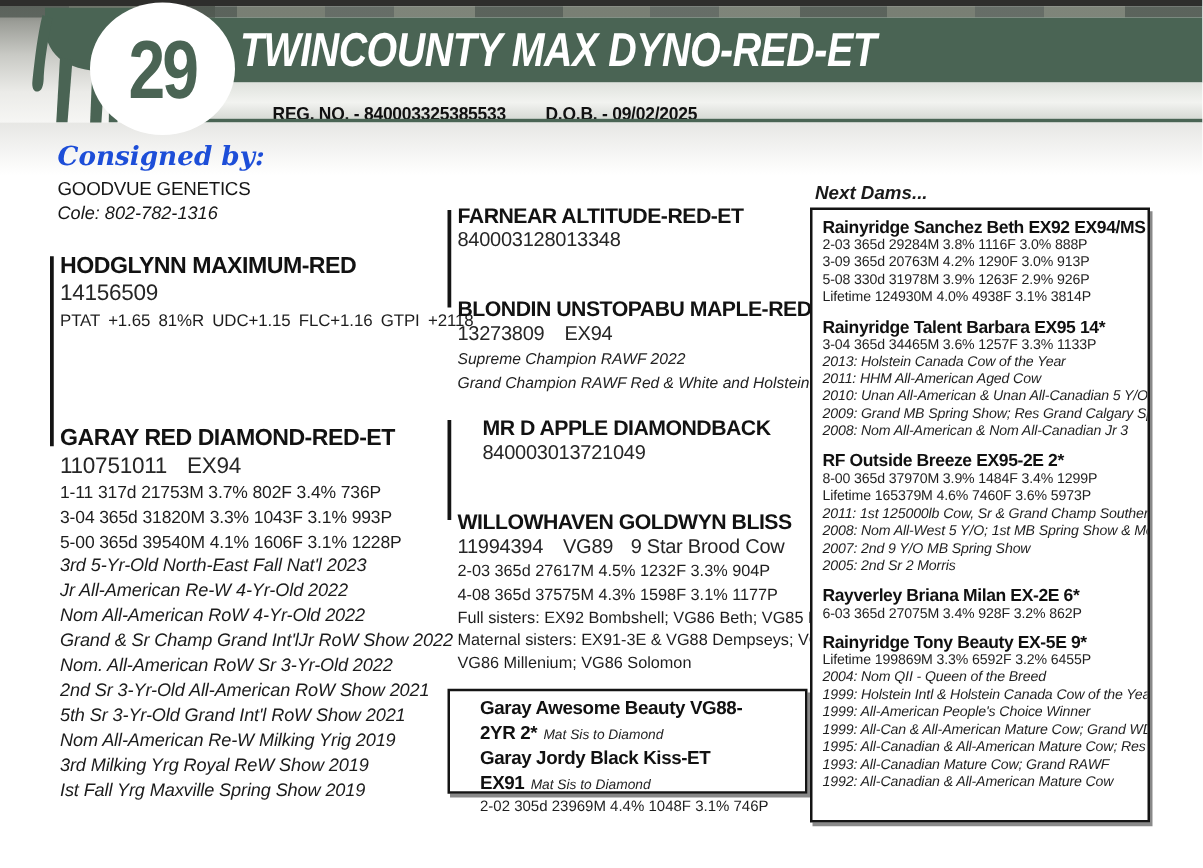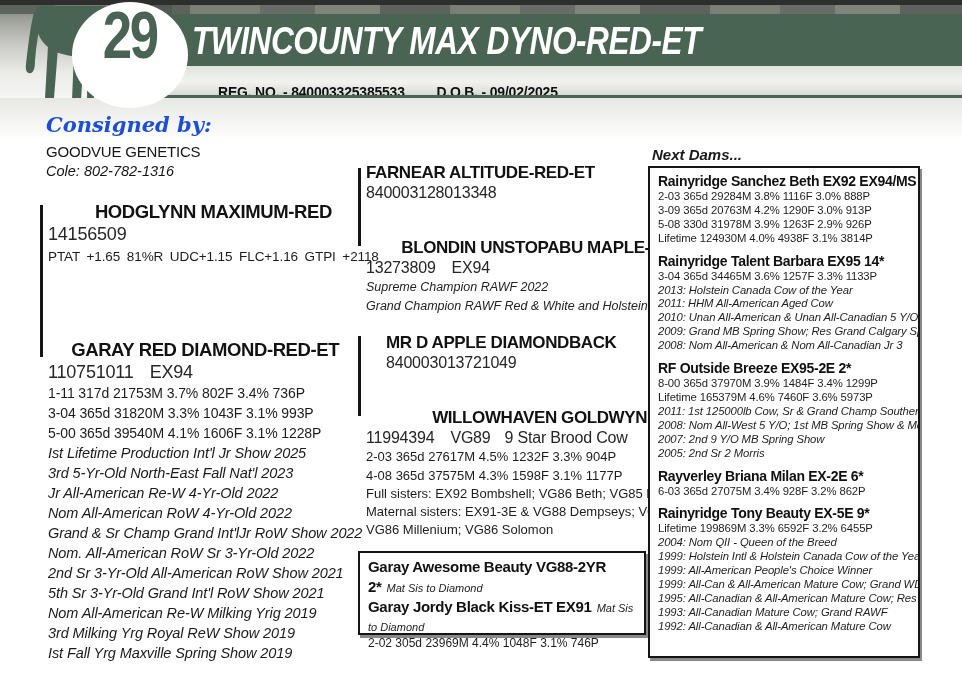--- a/index.html
+++ b/index.html
@@ -20,52 +20,52 @@
       display:flex;align-items:flex-start;}
   .reg-text{font-weight:700;font-size:15px;color:#101010;letter-spacing:-0.2px;
       transform:scaleX(0.93);transform-origin:left center;white-space:pre;padding-left:30px;}
   .reg-text .gap{display:inline-block;width:34px;}
   .green-line{position:absolute;left:150px;top:95px;width:812px;height:3px;background:#4a6454;}
   .page-fade{position:absolute;left:0;top:98px;width:962px;height:42px;
       background:linear-gradient(180deg,#e7e7e4 0%,#ffffff 100%);}
 
   .cow-svg{position:absolute;left:22px;top:6px;}
   .lot-circle{position:absolute;left:72px;top:2px;width:116px;height:106px;border-radius:50%;
-      background:#ffffff;display:flex;justify-content:center;}
+      background:#ffffff;display:flex;align-items:center;justify-content:center;}
   .lot-number{font-size:66px;font-weight:800;color:#4a6454;letter-spacing:-3px;
       transform:scaleX(0.8);line-height:1;}
   .title{position:absolute;left:192px;top:20px;font-size:38px;font-weight:800;font-style:italic;
       color:#ffffff;letter-spacing:-0.5px;transform:scaleX(0.83);transform-origin:left top;white-space:nowrap;}
 
   
   .script{font-family:"DejaVu Serif",serif;font-style:italic;font-weight:700;font-size:21px;color:#1d4ed8;}
   .consignor-name{font-size:15px;letter-spacing:-0.2px;margin-top:6px;color:#161616;}
   .consignor-phone{font-size:14.5px;font-style:italic;margin-top:3px;color:#161616;}
 
-  .h-name{font-size:18.5px;font-weight:700;letter-spacing:-0.4px;line-height:22px;color:#121212;white-space:nowrap;text-align:center;}
+  .h-name{font-size:18.5px;font-weight:700;letter-spacing:-0.4px;line-height:22px;color:#121212;white-space:nowrap;}
   .h-num{font-size:18px;line-height:22px;color:#262626;letter-spacing:-0.2px;}
   .h-num .score{margin-left:16px;}
   .h-num .tag2{margin-left:14px;}
   .stats{font-size:13.5px;line-height:19px;color:#1d1d1d;letter-spacing:-0.1px;margin-top:2px;word-spacing:3px;}
 
   .rec{font-size:14px;line-height:20px;color:#1d1d1d;letter-spacing:-0.1px;}
   .award{font-size:14.5px;line-height:20px;font-style:italic;color:#1b1b1b;letter-spacing:-0.1px;}
 
   .mid .h-name{font-size:17px;line-height:20px;}
   .mid .h-num{font-size:16px;line-height:20px;}
   .note{font-size:12.5px;line-height:19px;font-style:italic;color:#222;}
   .mrec{font-size:13px;line-height:18.5px;color:#1d1d1d;}
   .sis{font-size:13px;line-height:18px;color:#1d1d1d;}
 
   .vline{position:absolute;width:3px;background:#141414;}
 
   
   .sister-box{position:absolute;left:358px;top:551px;width:288px;height:84px;
       border:2px solid #141414;box-shadow:2px 3px 0 rgba(40,40,40,.55);
-      padding:4px 8px;box-sizing:border-box;background:#fff;}
+      padding:4px 24px;box-sizing:border-box;background:#fff;}
   .sb-name{font-size:15px;font-weight:700;letter-spacing:-0.3px;line-height:20px;color:#111;display:inline;}
   .sb-tag{font-size:11px;font-style:italic;color:#222;margin-left:5px;}
   .sb-detail{font-size:12px;line-height:17px;color:#1d1d1d;margin-bottom:3px;}
   .sb-detail.it{font-style:italic;}
 
   
   .nd-label{position:absolute;left:652px;top:146px;font-size:15px;font-style:italic;font-weight:600;color:#1a1a1a;}
   .nd-box{position:absolute;left:648px;top:166px;width:272px;height:492px;
       border:2px solid #141414;box-shadow:2px 3px 0 rgba(40,40,40,.55);
       padding:3px 8px;box-sizing:border-box;background:#fff;overflow:hidden;}
@@ -131,21 +131,20 @@
     <div class="h-name">GARAY RED DIAMOND-RED-ET</div>
     <div class="h-num">
       <span>110751011</span><span class="score">EX94</span>
     </div>
     <div>
         <div class="rec">1-11 317d 21753M 3.7% 802F 3.4% 736P</div>
         <div class="rec">3-04 365d 31820M 3.3% 1043F 3.1% 993P</div>
         <div class="rec">5-00 365d 39540M 4.1% 1606F 3.1% 1228P</div>
       </div>
     <div>
-        <div class="award">Ist Lifetime Production Int'l Jr Show 2025</div>
         <div class="award">3rd 5-Yr-Old North-East Fall Nat'l 2023</div>
         <div class="award">Jr All-American Re-W 4-Yr-Old 2022</div>
         <div class="award">Nom All-American RoW 4-Yr-Old 2022</div>
         <div class="award">Grand &amp; Sr Champ Grand Int'lJr RoW Show 2022</div>
         <div class="award">Nom. All-American RoW Sr 3-Yr-Old 2022</div>
         <div class="award">2nd Sr 3-Yr-Old All-American RoW Show 2021</div>
         <div class="award">5th Sr 3-Yr-Old Grand Int'l RoW Show 2021</div>
         <div class="award">Nom All-American Re-W Milking Yrig 2019</div>
         <div class="award">3rd Milking Yrg Royal ReW Show 2019</div>
         <div class="award">Ist Fall Yrg Maxville Spring Show 2019</div>

